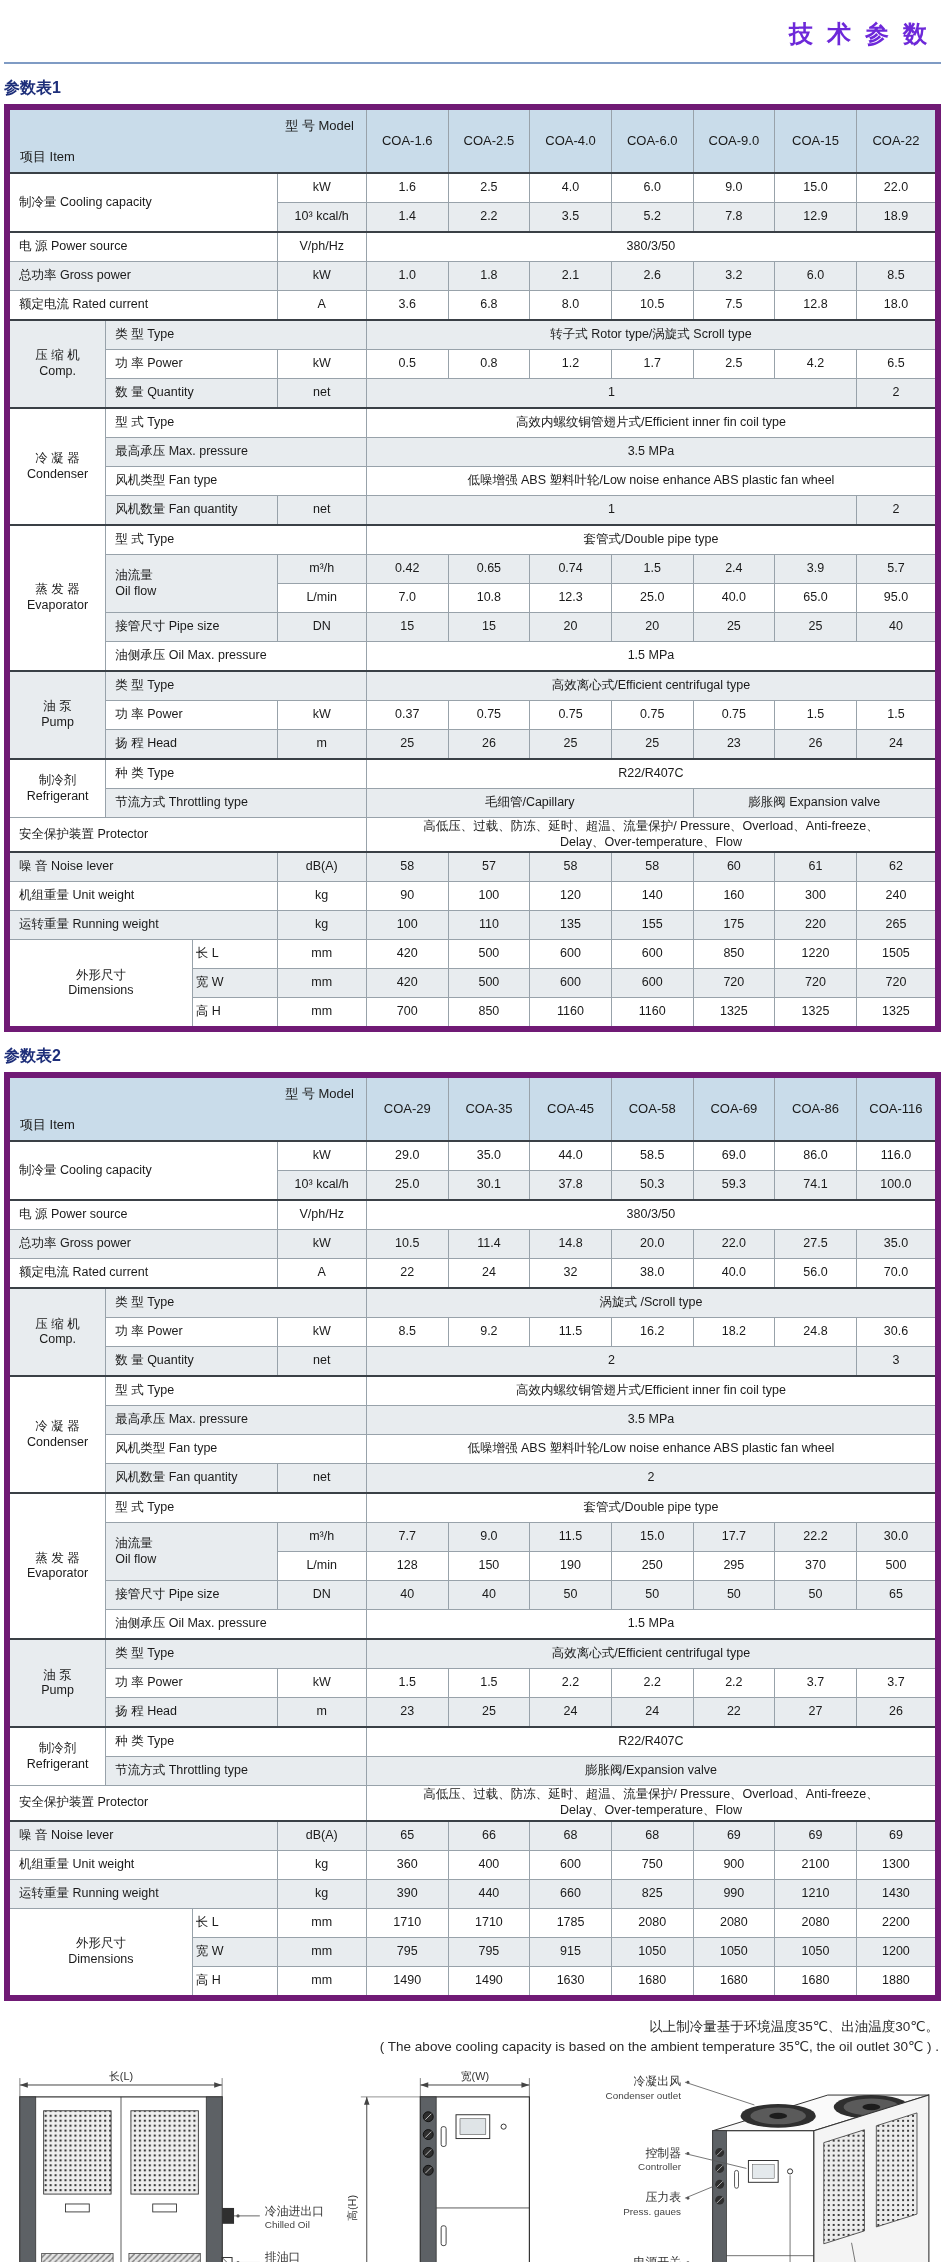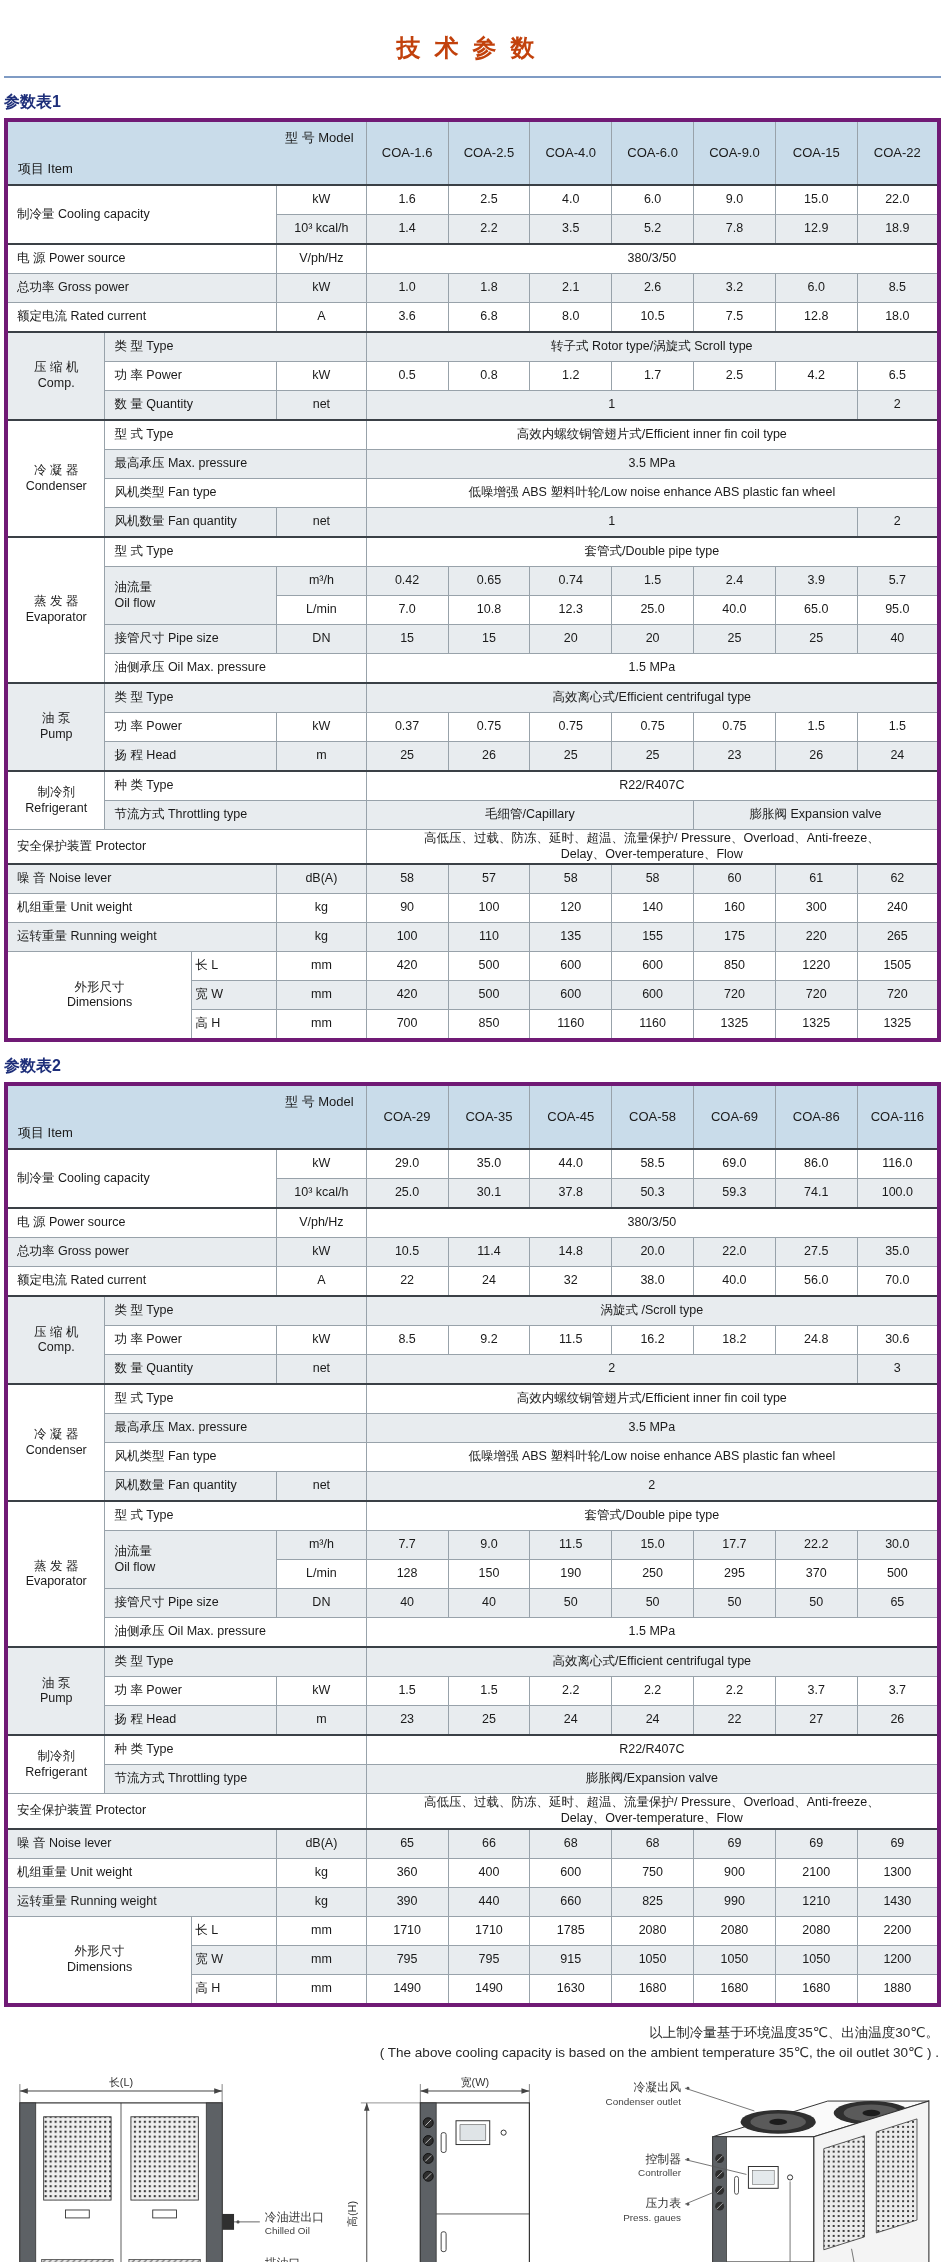--- a/index.html
+++ b/index.html
@@ -3,28 +3,28 @@
 <meta charset="utf-8">
 <style>
   html,body{margin:0;padding:0;background:#fff;}
   body{
     width:945px;min-height:2262px;
     font-family:"Liberation Sans","DejaVu Sans",sans-serif;
     color:#1a1a1a;
   }
   .page{padding:8px 4px 20px;}
   .main-title{
-    text-align:center;color:#c2410c;font-size:24px;font-weight:bold;
-    letter-spacing:14px;margin:24px 0 12px;
+    text-align:right;color:#6d28d9;font-size:24px;font-weight:bold;
+    letter-spacing:14px;margin:10px 0 12px;
   }
   .title-rule{height:2px;background:#7f9bc4;margin:0 0 14px;}
   .caption{color:#1e2f7a;font-size:16px;font-weight:bold;margin:8px 0 5px;}
   table.spec{
     width:100%;border-collapse:collapse;table-layout:fixed;
-    border:4px solid #701a75;
+    border:6px solid #701a75;
   }
   .spec th,.spec td{
     border:1px solid #98a2aa;
     font-size:12.5px;line-height:1.25;
     padding:1px 3px;text-align:center;height:26px;
     overflow:hidden;
   }
   .spec thead th{background:#c9dcea;font-weight:normal;height:60px;font-size:13px;}
   .spec thead th{border-bottom:2px solid #3a4046;}
   th.diag{

